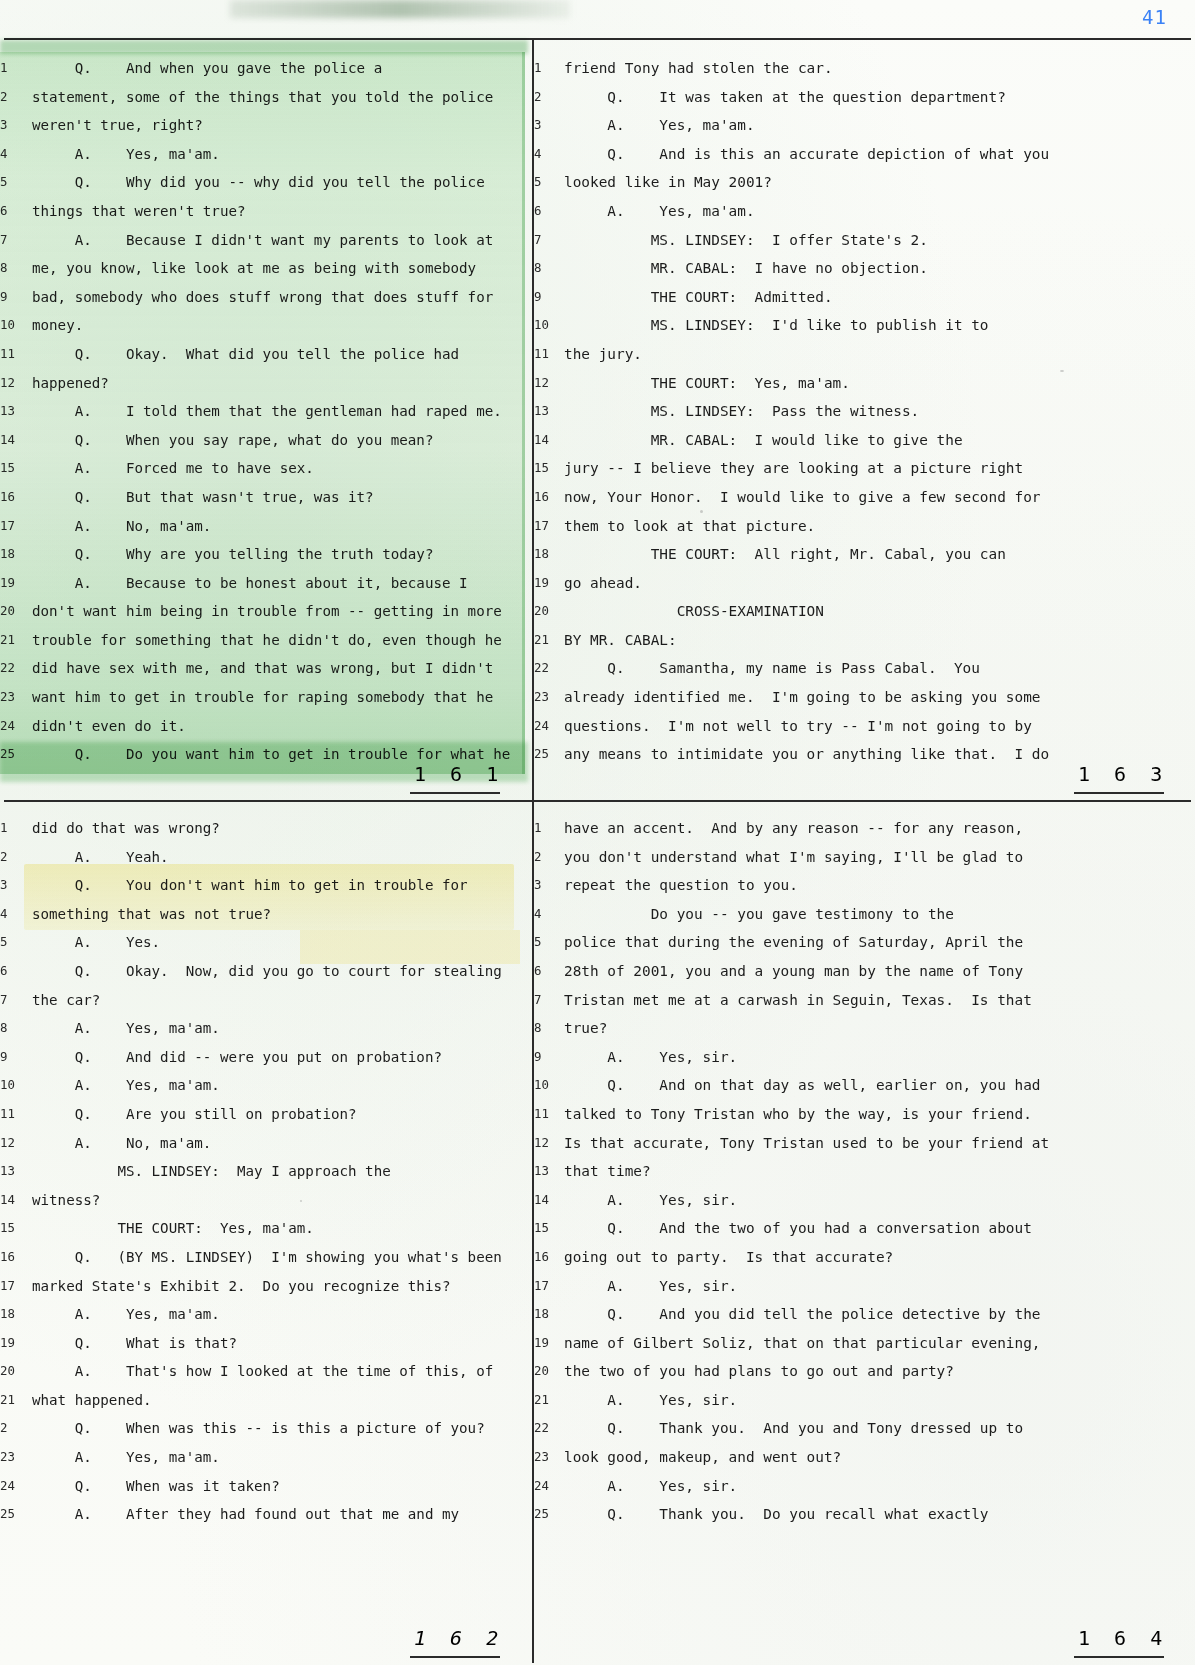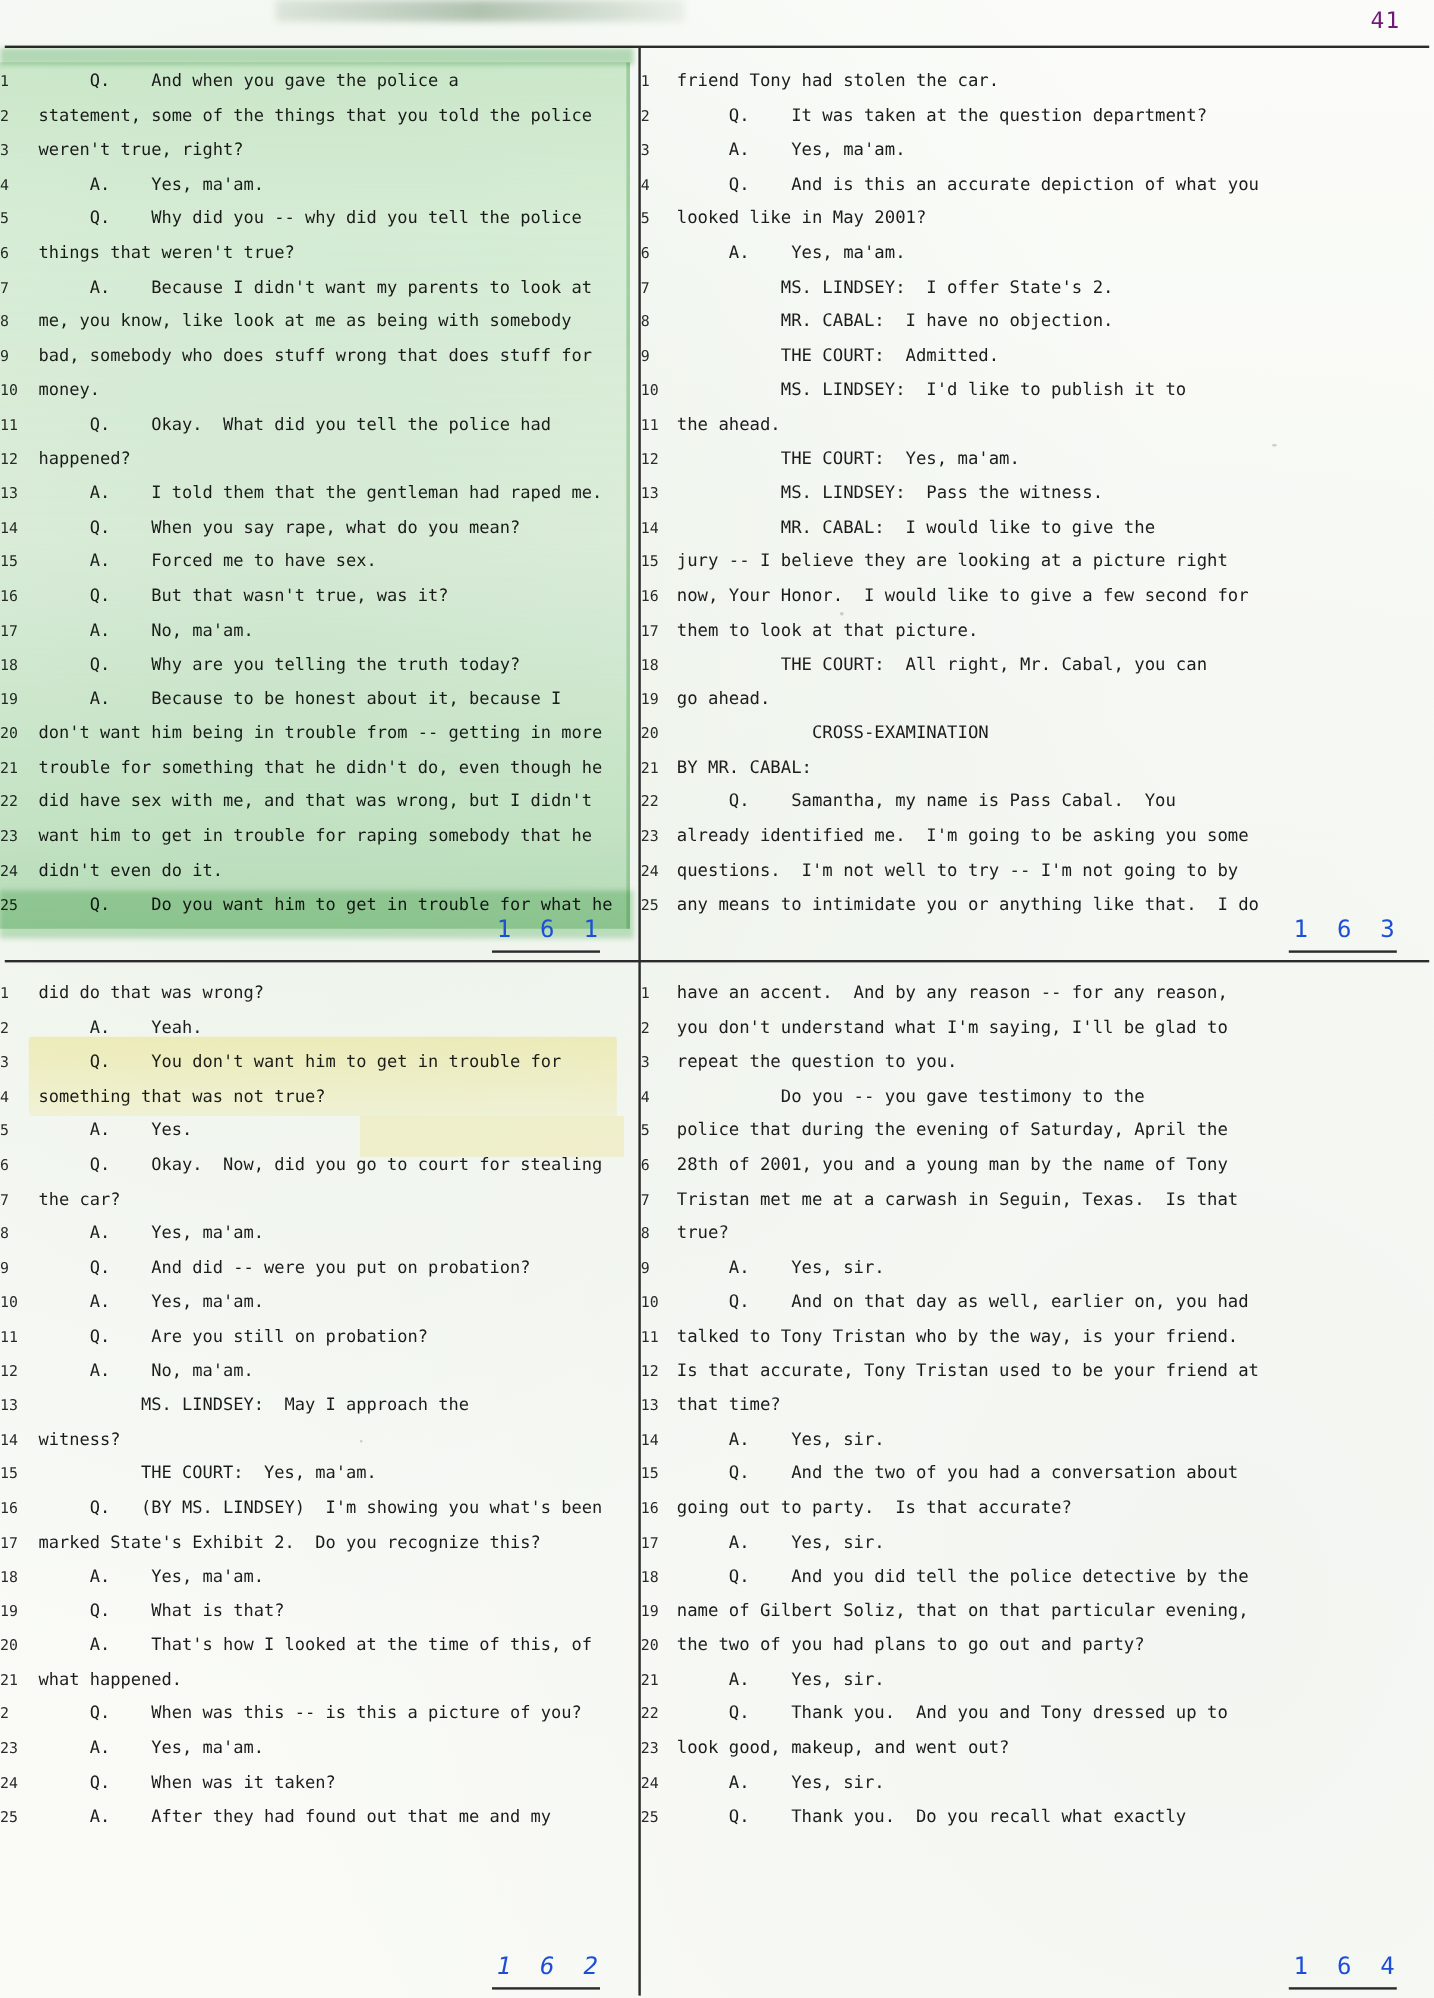--- a/index.html
+++ b/index.html
@@ -35,21 +35,21 @@
     height: 18px;
     background: linear-gradient(90deg, rgba(150,170,150,0.25), rgba(120,150,120,0.55), rgba(160,180,160,0.15));
     filter: blur(3px);
     pointer-events: none;
   }
   .page-number-top {
     position: absolute;
     top: 6px;
     right: 28px;
     font-size: 19px;
-    color: #701a75;
+    color: #3b82f6;
     letter-spacing: 1px;
   }
   .rule-top {
     position: absolute;
     top: 38px;
     left: 4px;
     right: 4px;
     height: 2px;
     background: #2b2b2b;
   }
@@ -106,21 +106,21 @@
   .ltext {
     display: block;
     padding-left: 30px;
   }
   .q-tl .ltext, .q-bl .ltext { padding-left: 32px; }
 
   .stamp {
     position: absolute;
     font-size: 20px;
     letter-spacing: 6px;
-    color: #1d4ed8;
+    color: #000000;
   }
   .stamp-161 { left: 414px; top: 762px; }
   .stamp-163 { left: 1078px; top: 762px; }
   .stamp-162 { left: 414px; top: 1626px; font-style: italic; }
   .stamp-164 { left: 1078px; top: 1626px; text-align: right; }
 
   .stamp-underline {
     position: absolute;
     height: 1.5px;
     background: #2b2b2b;
@@ -246,21 +246,21 @@
       <div class="line"><span class="lnum">1</span><span class="ltext">friend Tony had stolen the car.</span></div>
       <div class="line"><span class="lnum">2</span><span class="ltext">     Q.    It was taken at the question department?</span></div>
       <div class="line"><span class="lnum">3</span><span class="ltext">     A.    Yes, ma'am.</span></div>
       <div class="line"><span class="lnum">4</span><span class="ltext">     Q.    And is this an accurate depiction of what you</span></div>
       <div class="line"><span class="lnum">5</span><span class="ltext">looked like in May 2001?</span></div>
       <div class="line"><span class="lnum">6</span><span class="ltext">     A.    Yes, ma'am.</span></div>
       <div class="line"><span class="lnum">7</span><span class="ltext">          MS. LINDSEY:  I offer State's 2.</span></div>
       <div class="line"><span class="lnum">8</span><span class="ltext">          MR. CABAL:  I have no objection.</span></div>
       <div class="line"><span class="lnum">9</span><span class="ltext">          THE COURT:  Admitted.</span></div>
       <div class="line"><span class="lnum">10</span><span class="ltext">          MS. LINDSEY:  I'd like to publish it to</span></div>
-      <div class="line"><span class="lnum">11</span><span class="ltext">the ahead.</span></div>
+      <div class="line"><span class="lnum">11</span><span class="ltext">the jury.</span></div>
       <div class="line"><span class="lnum">12</span><span class="ltext">          THE COURT:  Yes, ma'am.</span></div>
       <div class="line"><span class="lnum">13</span><span class="ltext">          MS. LINDSEY:  Pass the witness.</span></div>
       <div class="line"><span class="lnum">14</span><span class="ltext">          MR. CABAL:  I would like to give the</span></div>
       <div class="line"><span class="lnum">15</span><span class="ltext">jury -- I believe they are looking at a picture right</span></div>
       <div class="line"><span class="lnum">16</span><span class="ltext">now, Your Honor.  I would like to give a few second for</span></div>
       <div class="line"><span class="lnum">17</span><span class="ltext">them to look at that picture.</span></div>
       <div class="line"><span class="lnum">18</span><span class="ltext">          THE COURT:  All right, Mr. Cabal, you can</span></div>
       <div class="line"><span class="lnum">19</span><span class="ltext">go ahead.</span></div>
       <div class="line"><span class="lnum">20</span><span class="ltext">             CROSS-EXAMINATION</span></div>
       <div class="line"><span class="lnum">21</span><span class="ltext">BY MR. CABAL:</span></div>

